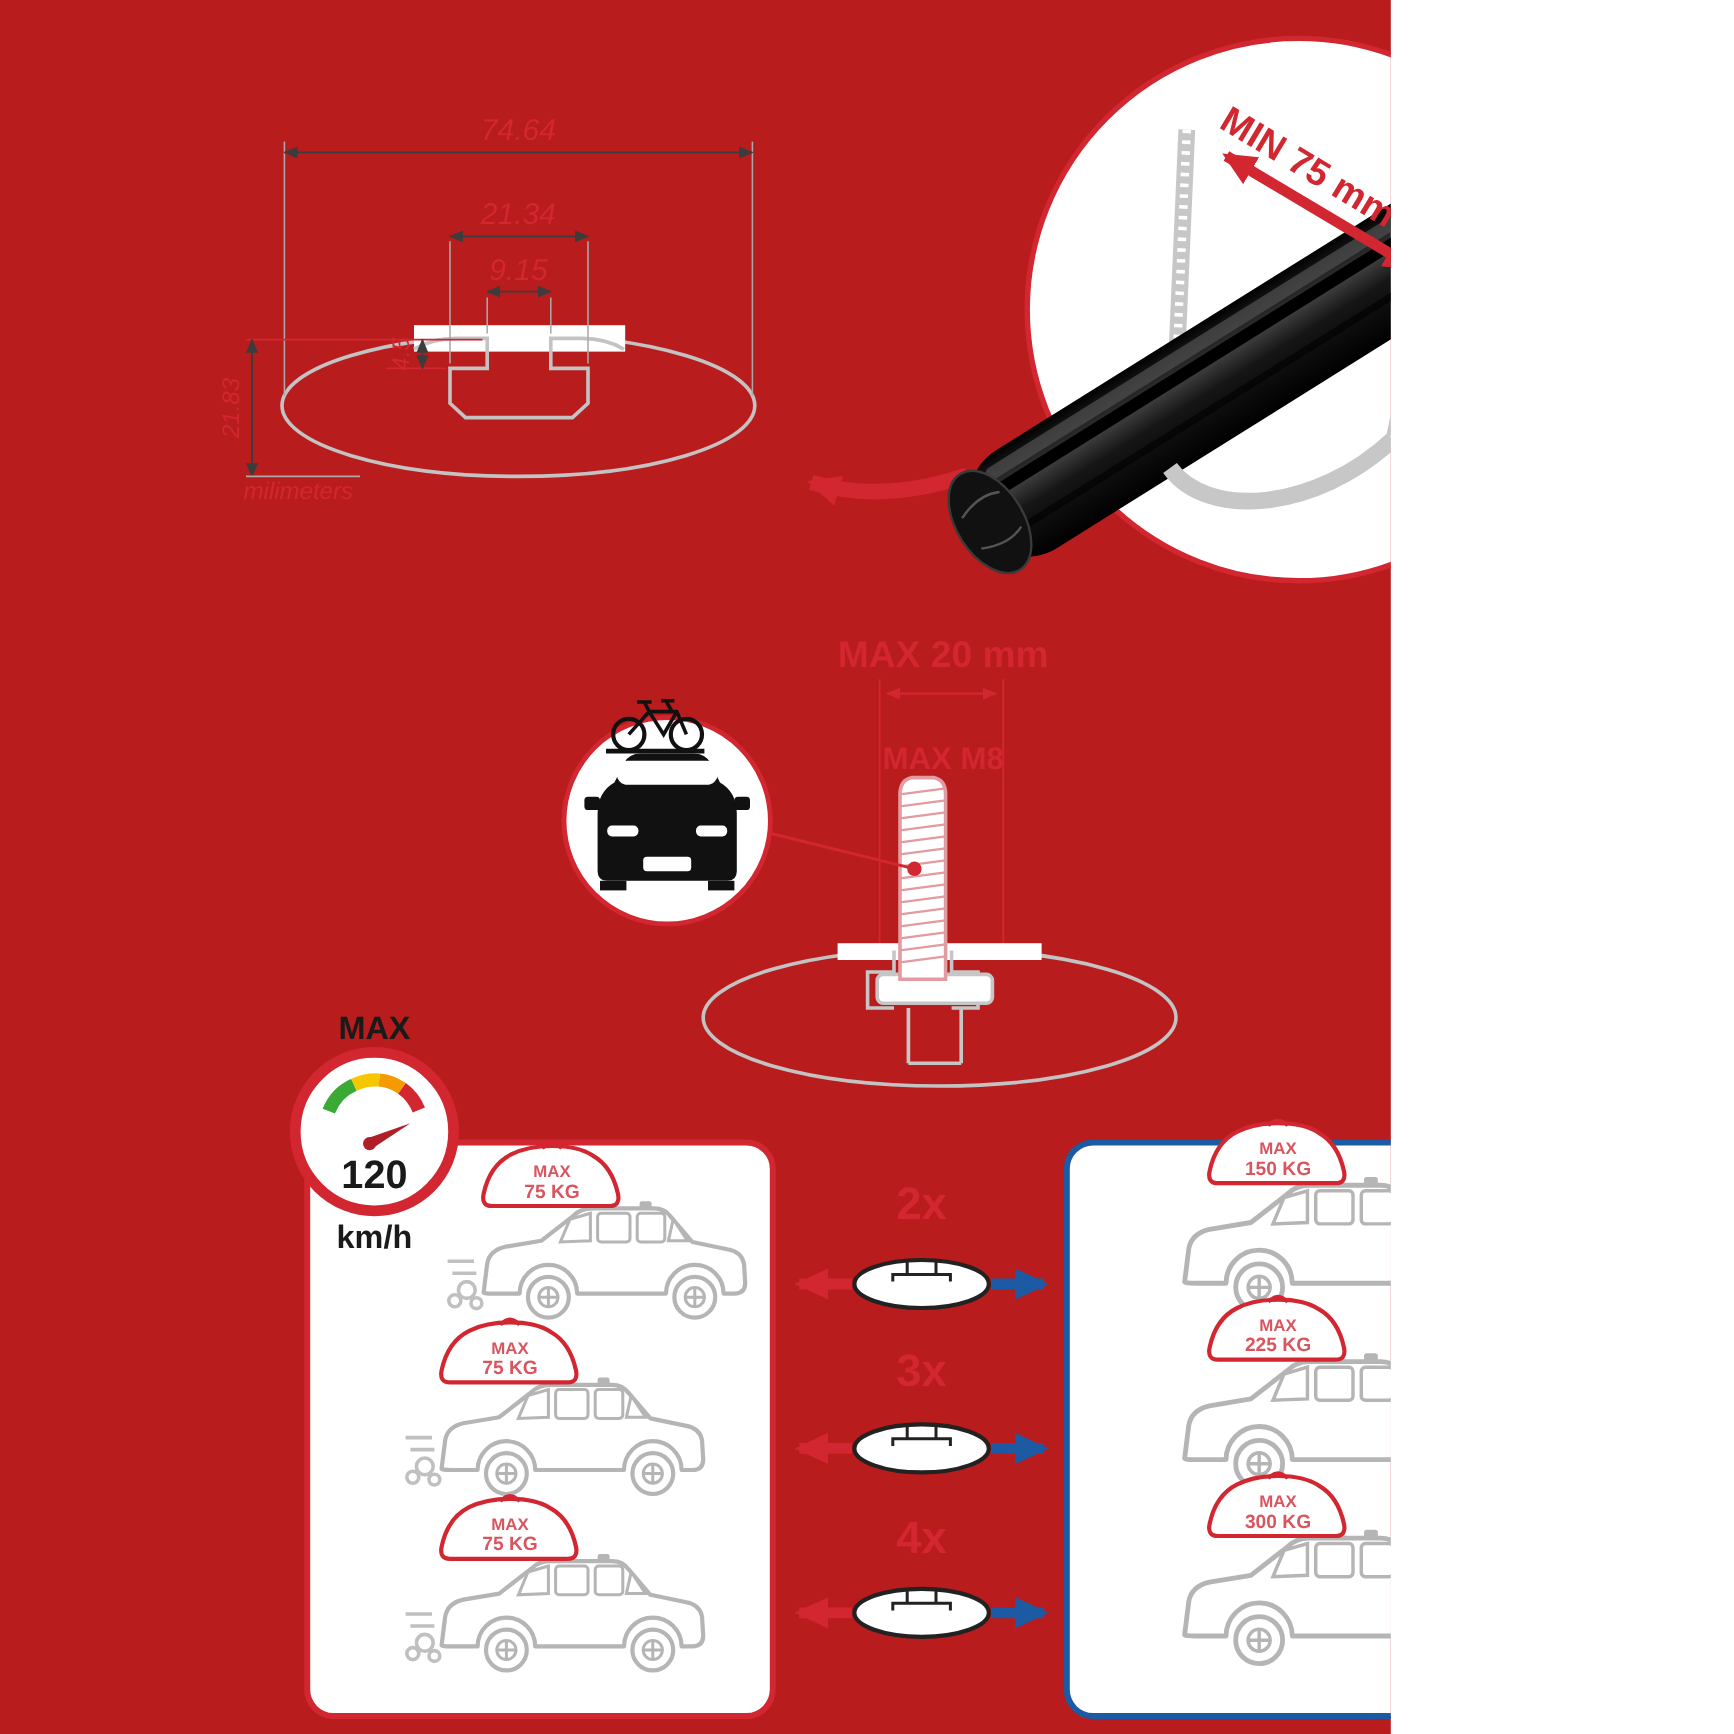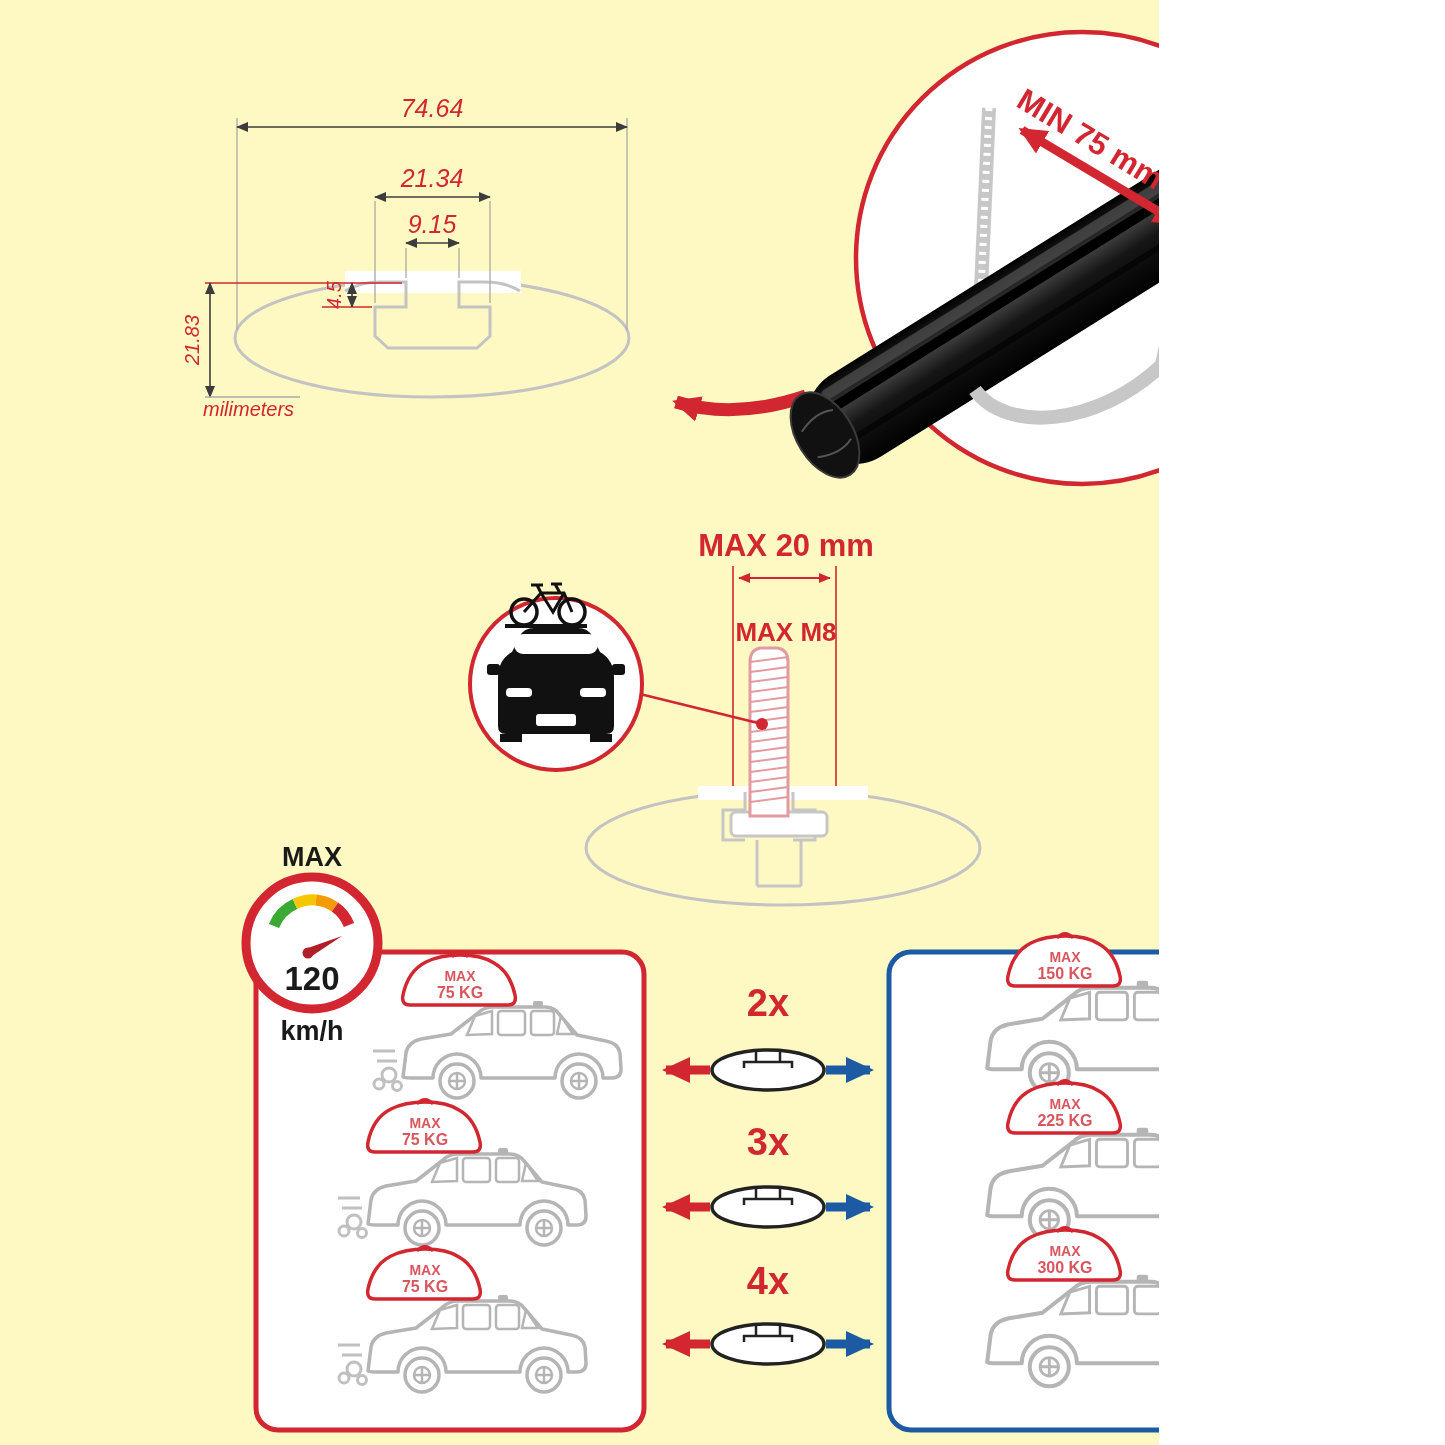--- a/index.html
+++ b/index.html
@@ -1,16 +1,16 @@
 <!DOCTYPE html>
 <html><head>
 <meta charset="utf-8">
 <style>
   html,body{margin:0;padding:0;background:#fff}
-  .canvas{position:relative;width:1159px;height:1445px;background:#fef9c3;overflow:hidden;
+  .canvas{position:relative;width:1159px;height:1445px;background:#b91c1c;overflow:hidden;
           font-family:"Liberation Sans",sans-serif}
   svg text{font-family:"Liberation Sans",sans-serif}
   .dim{fill:#d22630;font-size:25px;font-style:italic;text-anchor:middle}
   .dim-sm{fill:#d22630;font-size:20px;font-style:italic;text-anchor:middle}
   .redlab{fill:#d22630;font-weight:bold;text-anchor:middle}
   .blk{fill:#1a1a1a;font-weight:bold;text-anchor:middle}
   .bag-t{fill:#d9565e;font-weight:bold;text-anchor:middle}
   .white-t{fill:#ffffff;font-weight:bold;text-anchor:middle}
   .profile{fill:none;stroke:#c3c3c3;stroke-width:3}
   .ext{stroke:#a9a9a9;stroke-width:1.3}

